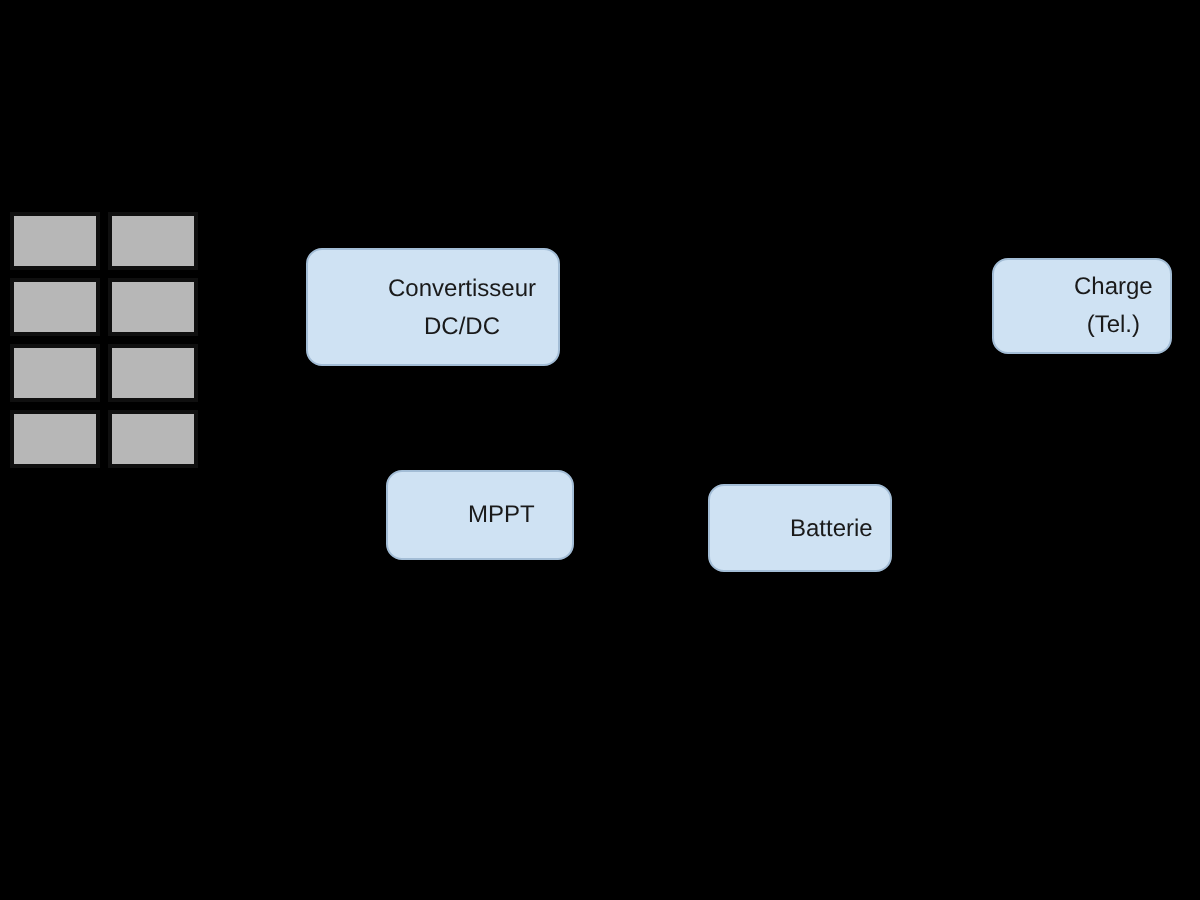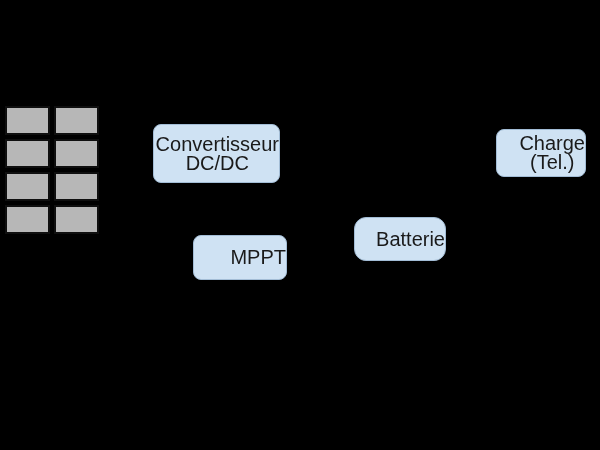--- a/index.html
+++ b/index.html
@@ -30,35 +30,36 @@
     background: var(--panel-cell-fill, #b7b7b7);
     border: 2px solid var(--panel-cell-border, #0f0f0f);
   }
   .node {
     position: absolute;
     box-sizing: border-box;
     background: var(--node-fill, #cfe2f3);
     border: 1.5px solid var(--node-border, #a3bdd6);
     border-radius: 8px;
     color: var(--node-text, #1a1a1a);
-    font-size: 20px;
+    font-size: 12px;
     line-height: 19px;
     display: flex;
     align-items: center;
-    justify-content: flex-end;
+    justify-content: flex-start;
     text-align: center;
+    padding-left: 40px;
   }
   .node-label {
     white-space: pre-line;
   }
   .node-convertisseur { left: 153px; top: 124px; width: 127px; height: 59px; }
   .node-gestion       { left: 323px; top: 125px; width: 127px; height: 58px; }
   .node-charge        { left: 496px; top: 129px; width: 90px;  height: 48px; }
   .node-mppt          { left: 193px; top: 235px; width: 94px;  height: 45px; }
-  .node-batterie      { left: 354px; top: 217px; width: 92px;  height: 44px; border-radius: 12px; }
+  .node-batterie      { left: 354px; top: 242px; width: 92px;  height: 44px; }
 </style>
 </head>
 <body>
 
 <div class="canvas">
 
   <div class="solar-panel">
     <div class="solar-cell"></div>
     <div class="solar-cell"></div>
     <div class="solar-cell"></div>

